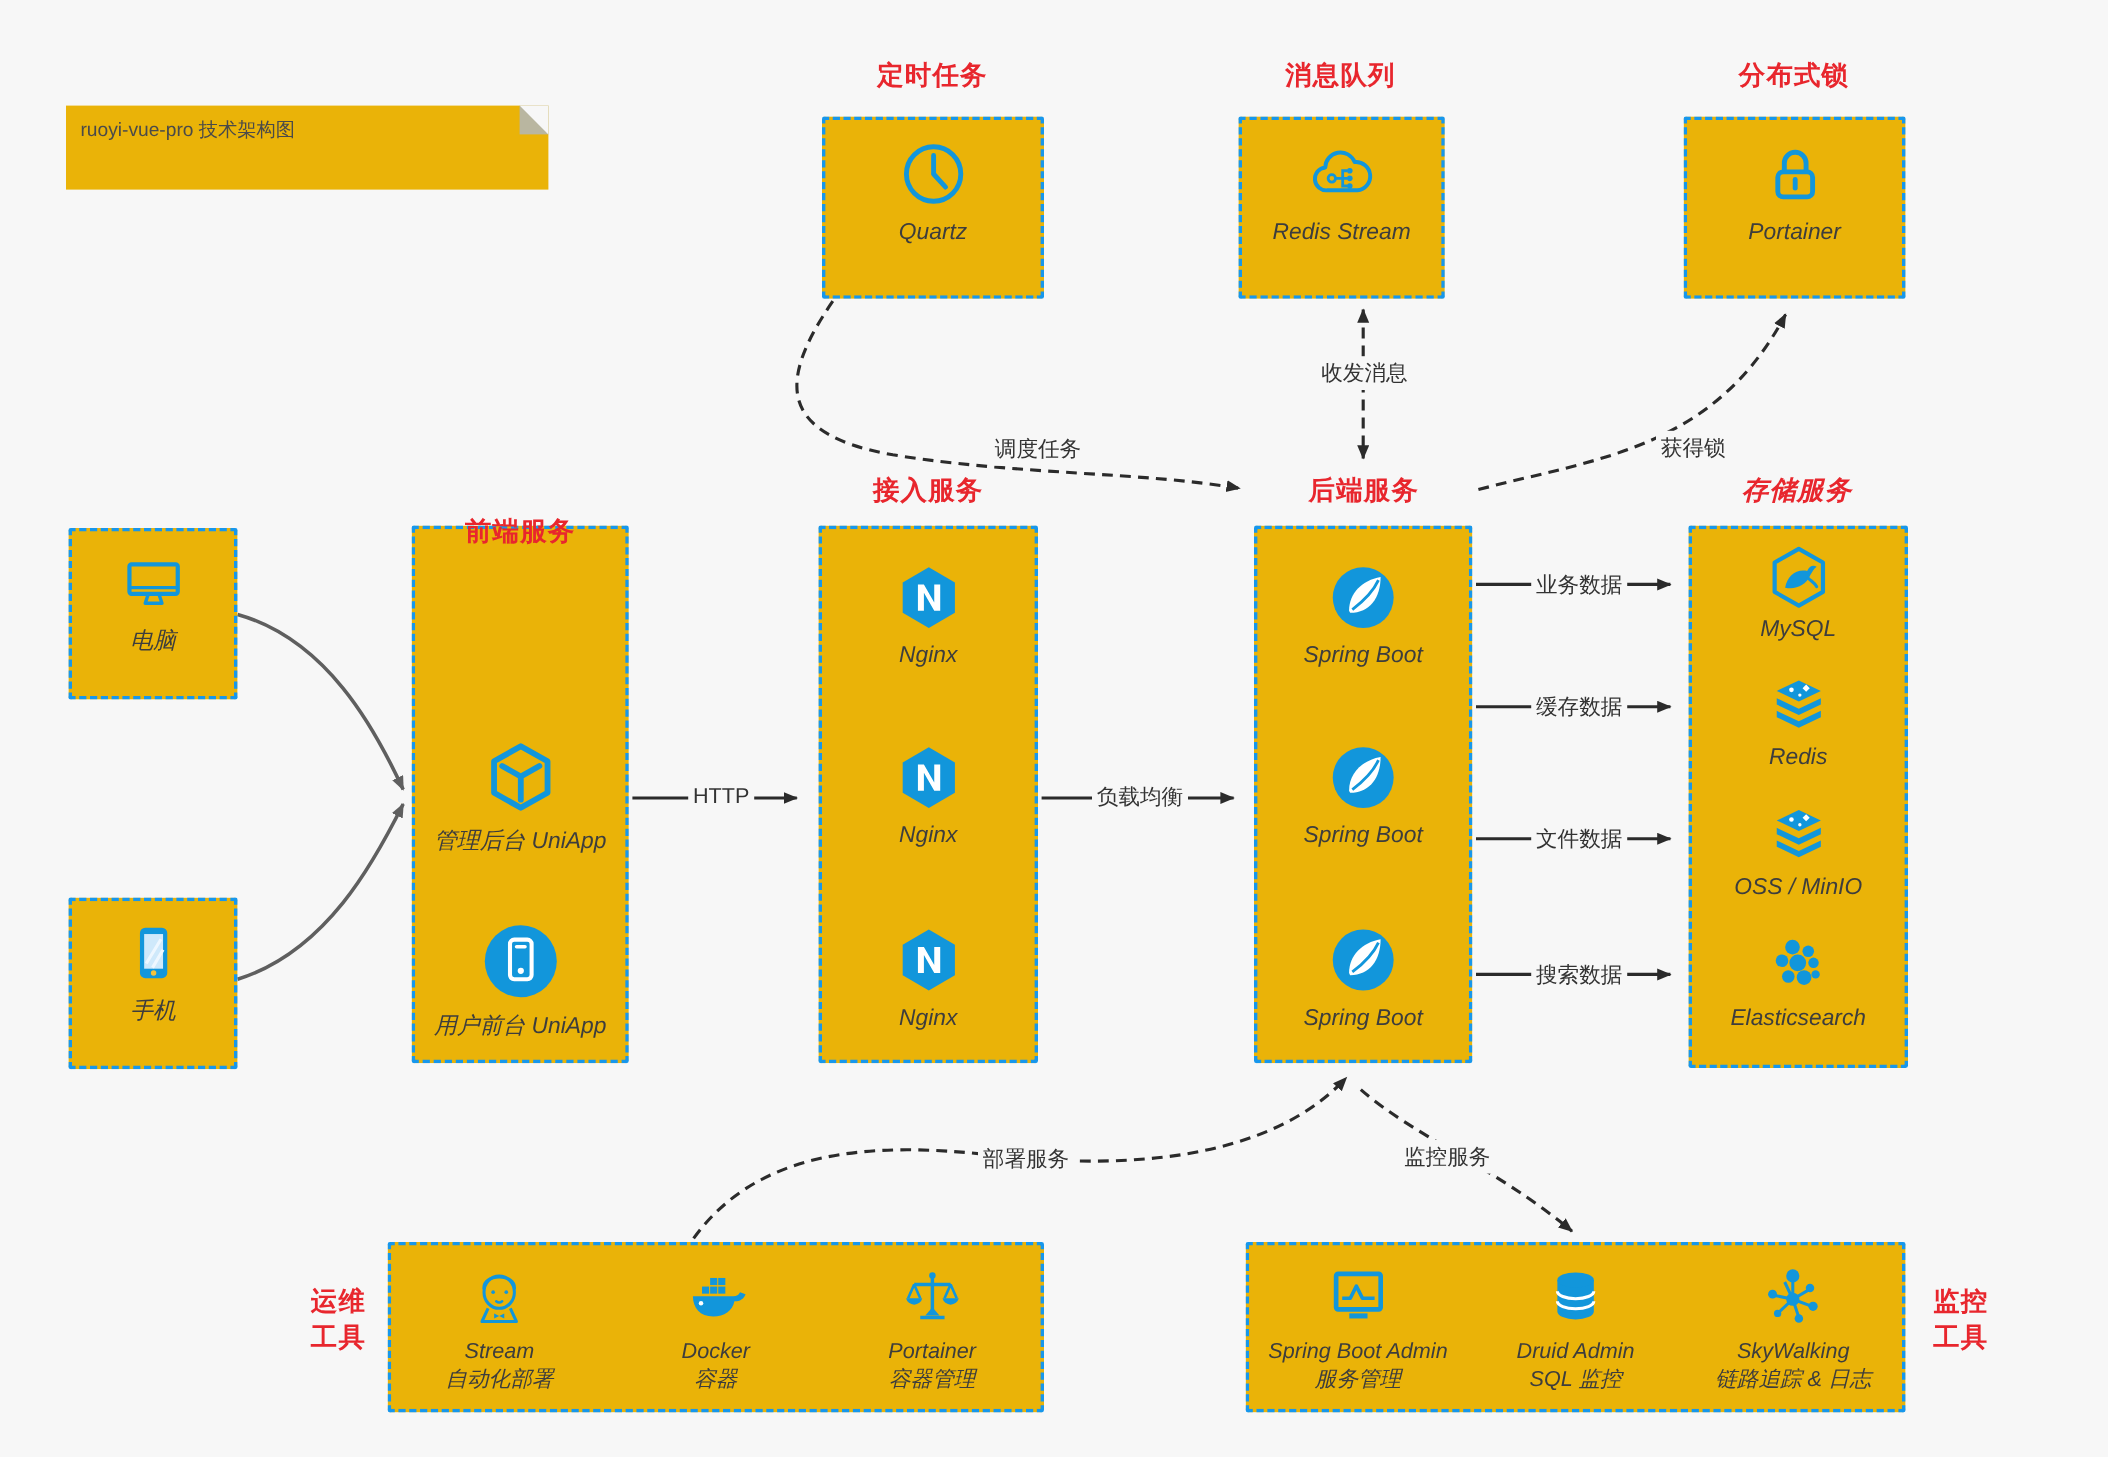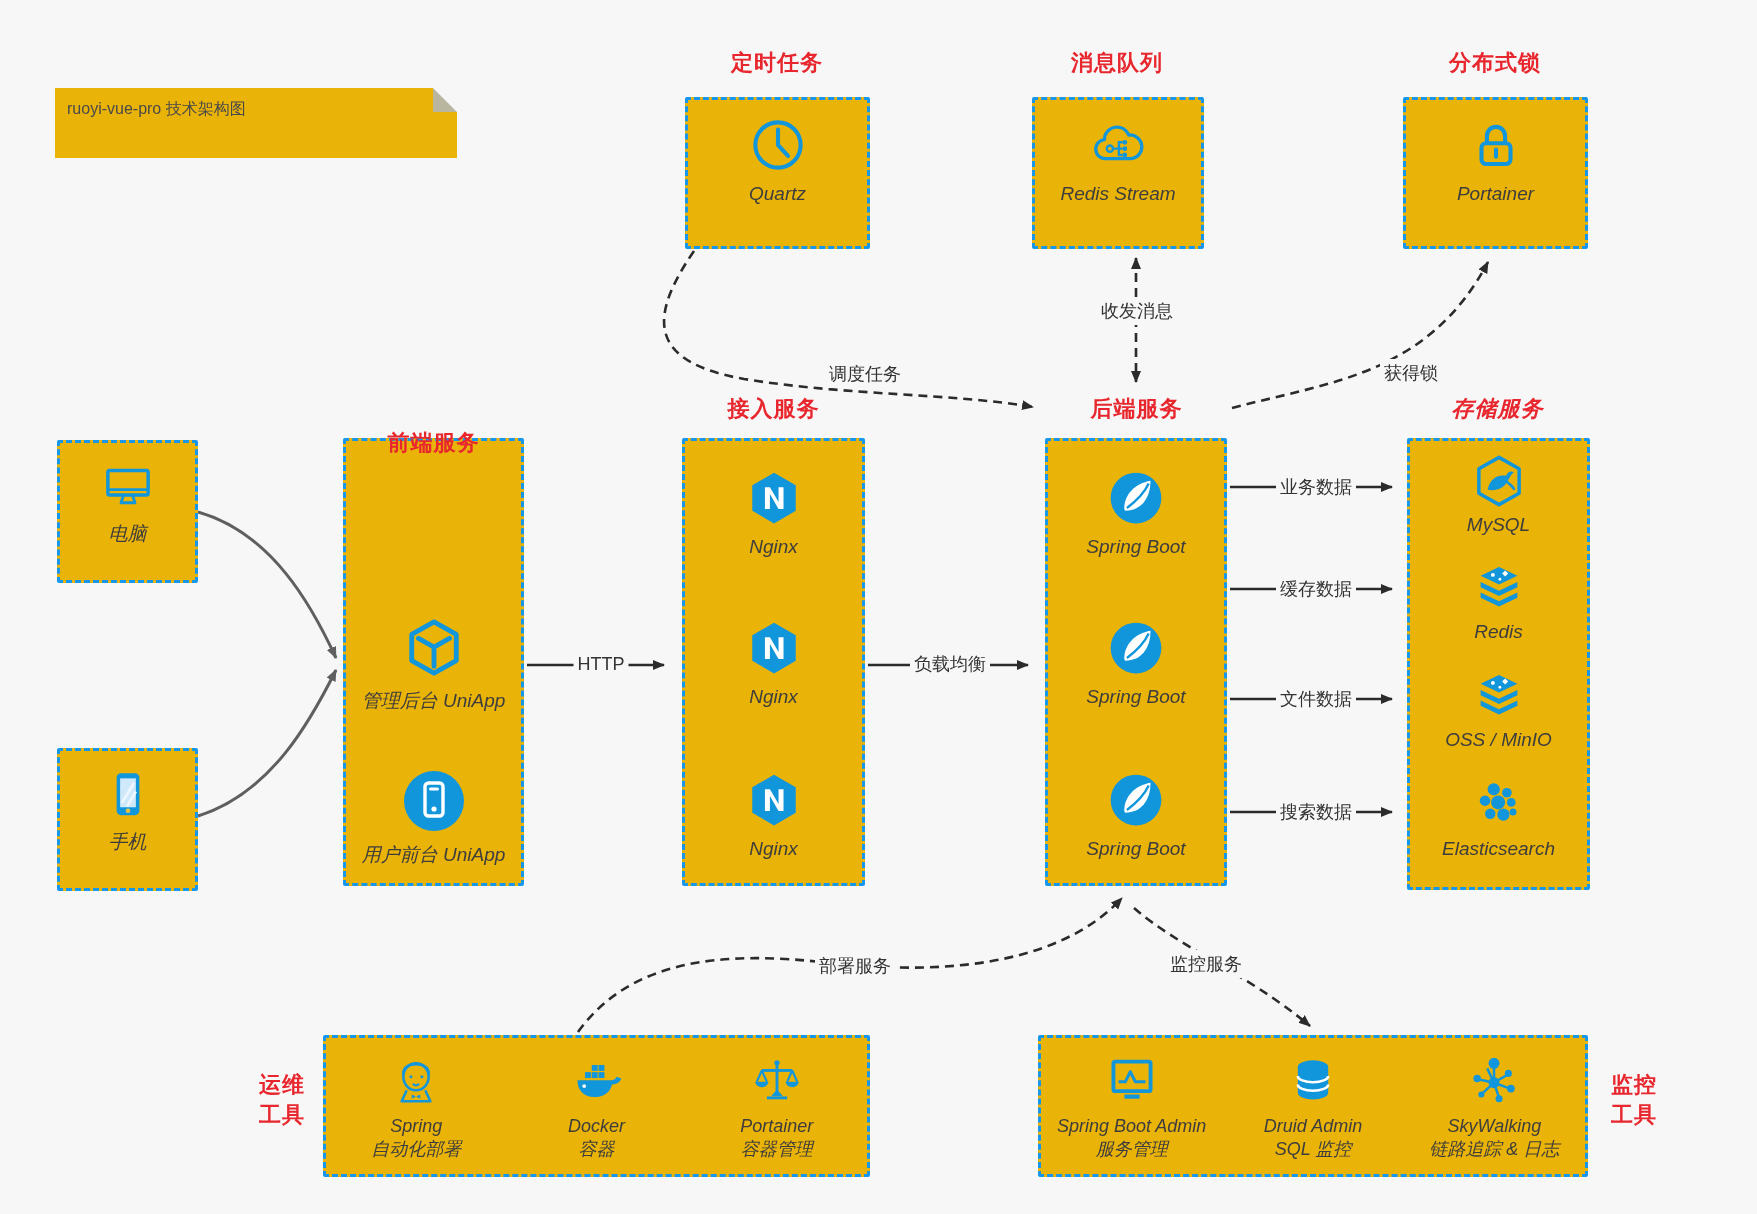--- a/index.html
+++ b/index.html
@@ -336,21 +336,21 @@
   <div class="gtitle side" style="left:246px;top:1070px;width:72px;">
     <div>运维</div>
     <div>工具</div>
   </div>
   <div class="box" style="left:323px;top:1035px;width:547px;height:142px;">
     <div class="hrow">
       <div class="hnode">
         <svg class="ic" width="54" height="54">
             <use href="#i-jenkins"></use>
           </svg>
-        <div class="hname">Spring</div>
+        <div class="hname">Stream</div>
         <div class="hdesc">自动化部署</div>
       </div>
       <div class="hnode">
         <svg class="ic" width="54" height="54">
             <use href="#i-docker"></use>
           </svg>
         <div class="hname">Docker</div>
         <div class="hdesc">容器</div>
       </div>
       <div class="hnode">

